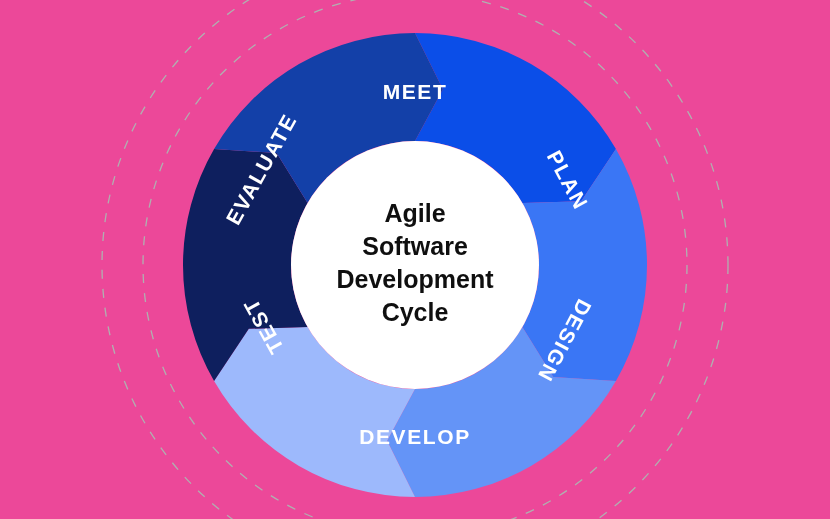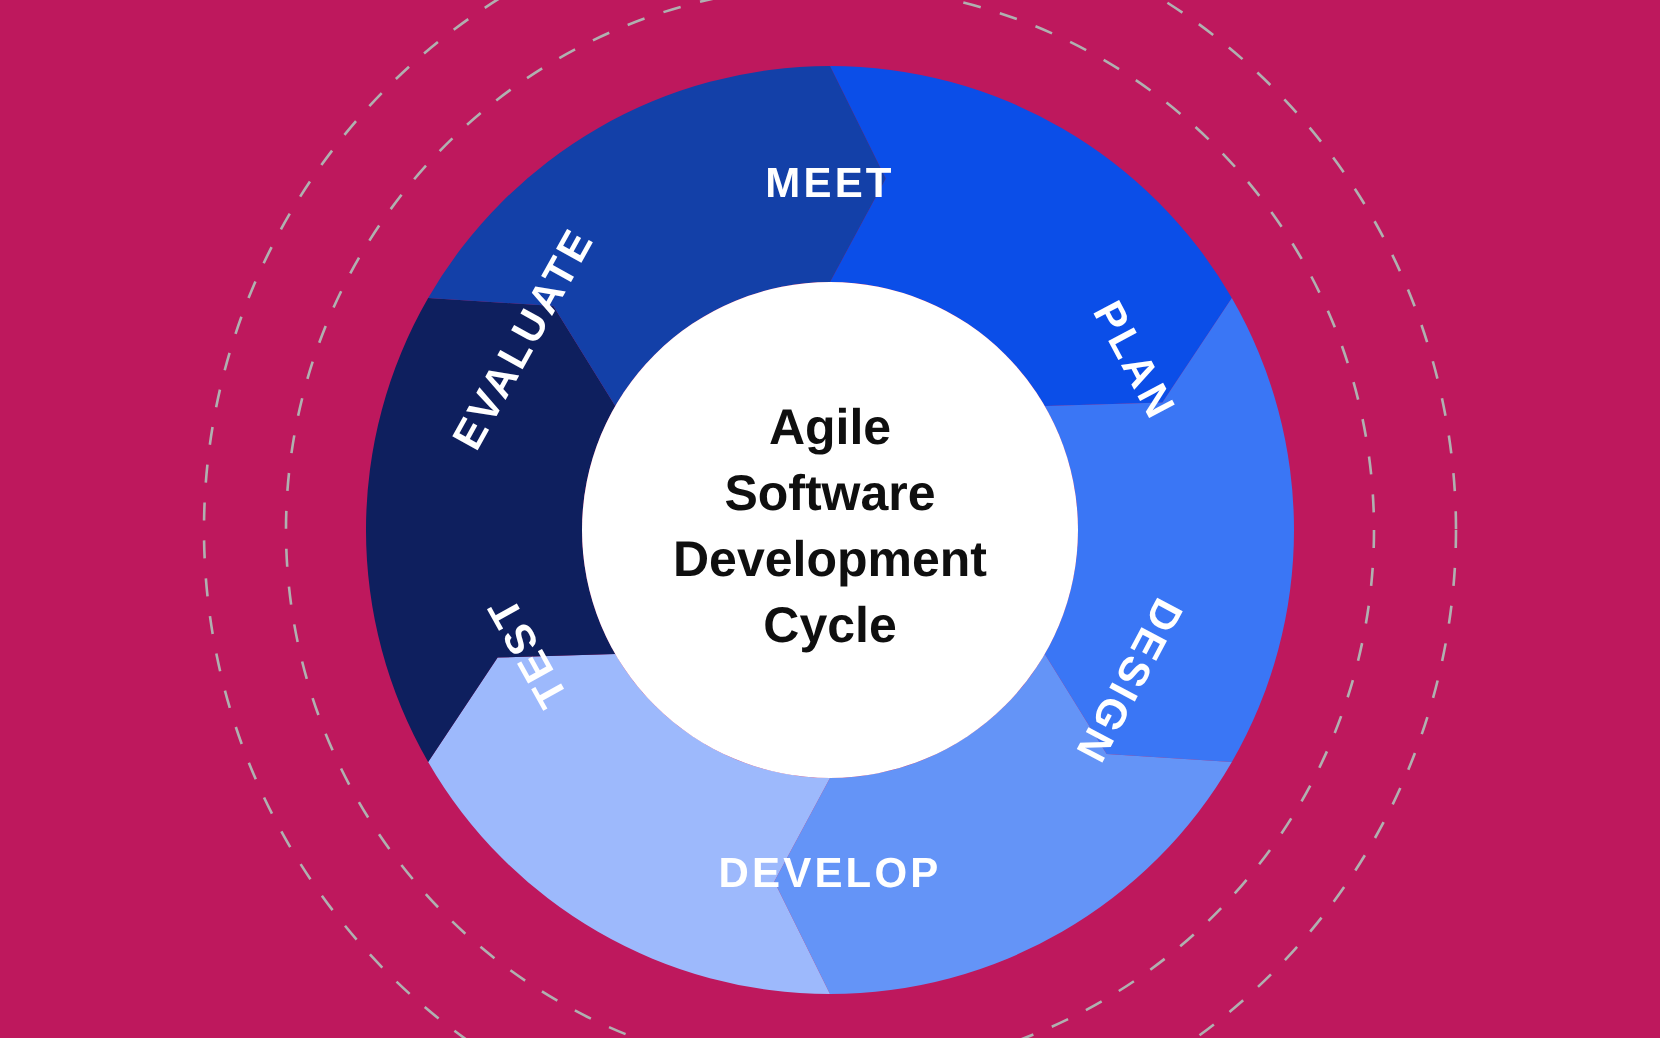--- a/index.html
+++ b/index.html
@@ -10,21 +10,21 @@
   body {
     width: 830px;
     height: 519px;
     overflow: hidden;
     font-family: "Liberation Sans", sans-serif;
   }
   #stage {
     position: relative;
     width: 830px;
     height: 519px;
-    background: #be185d;
+    background: #ec4899;
   }
   #cycle-svg {
     position: absolute;
     left: 0;
     top: 0;
     width: 830px;
     height: 519px;
     display: block;
   }
   .seg-label {

